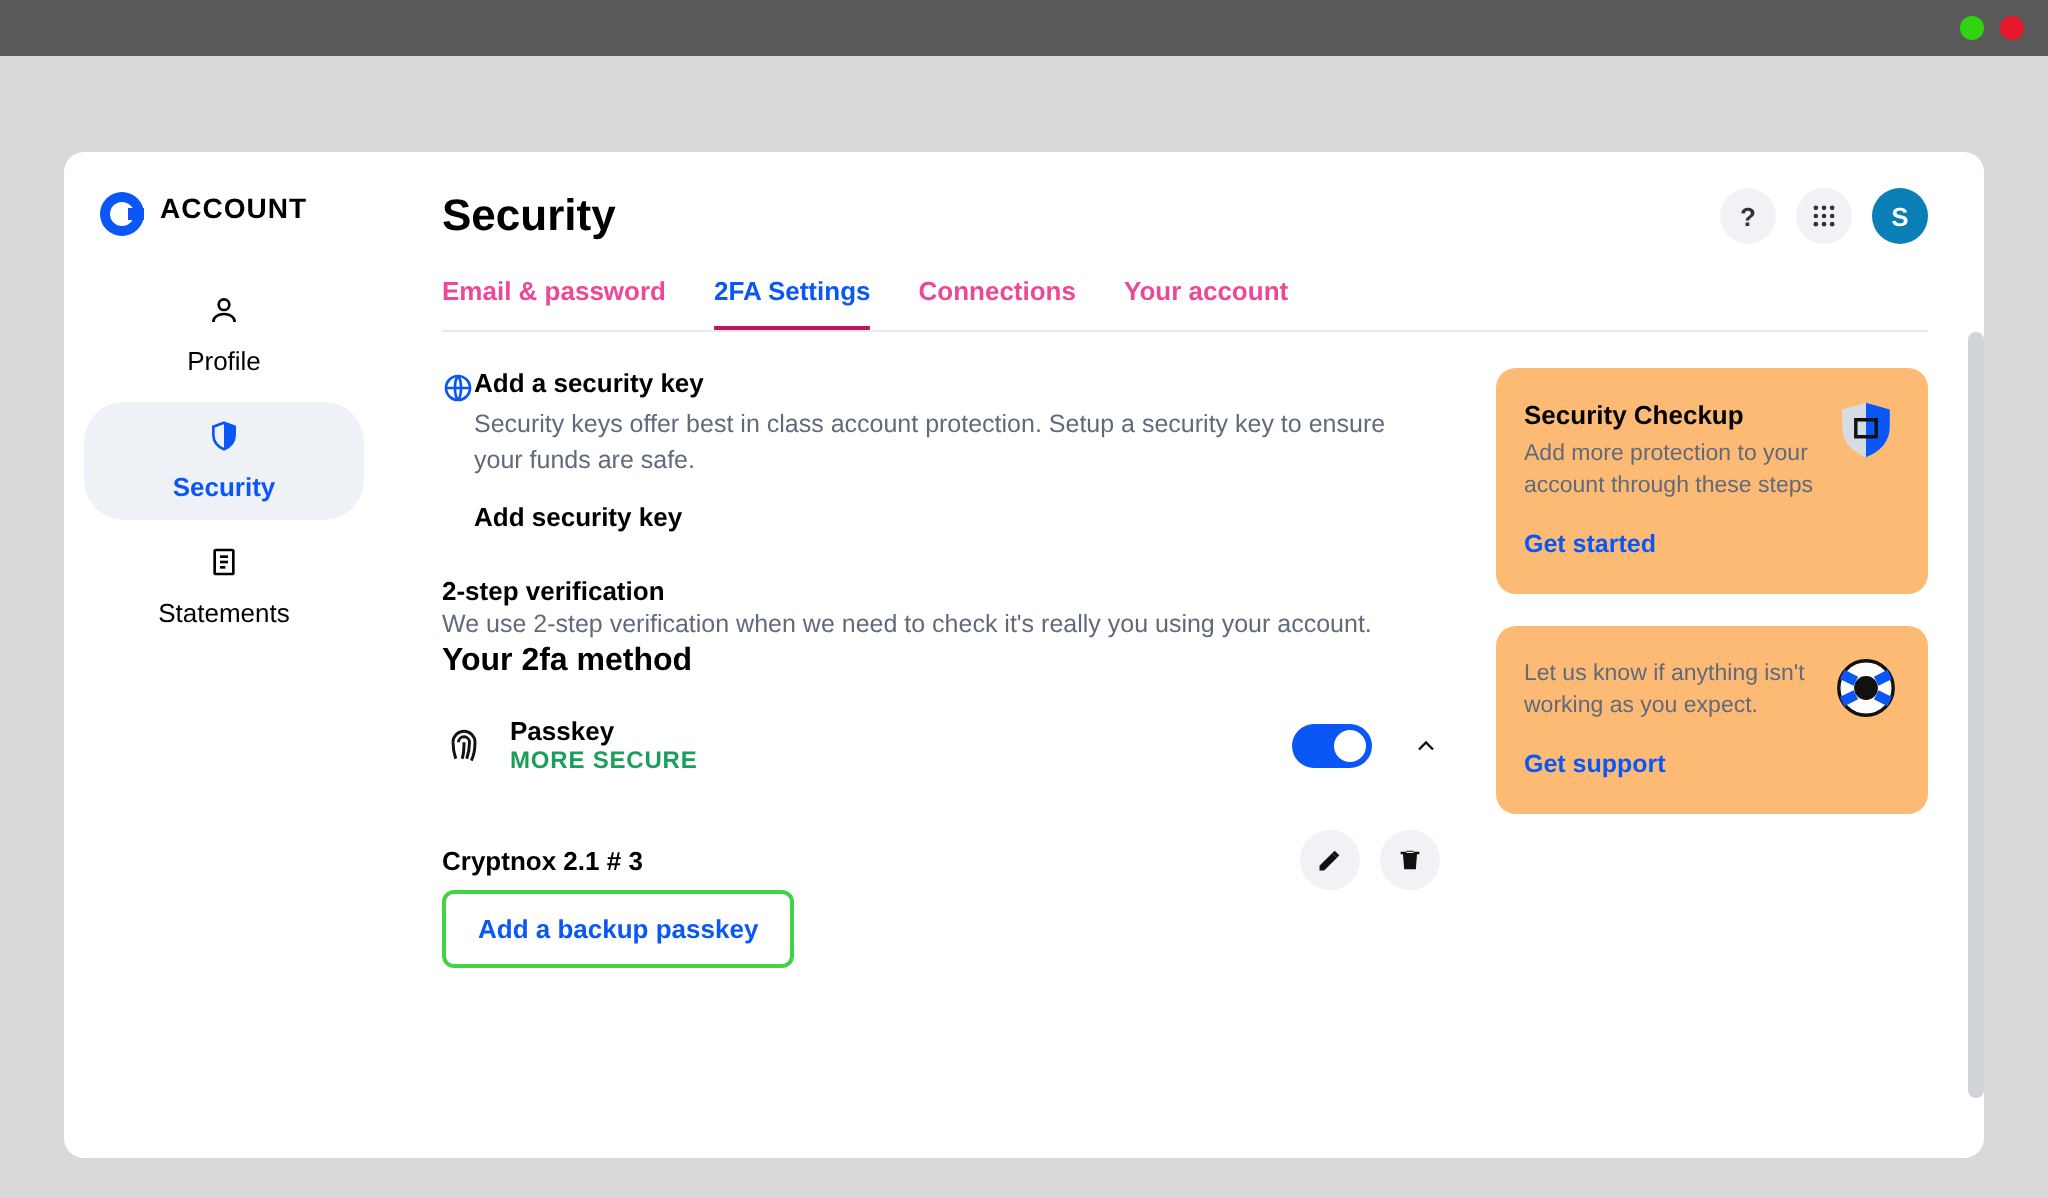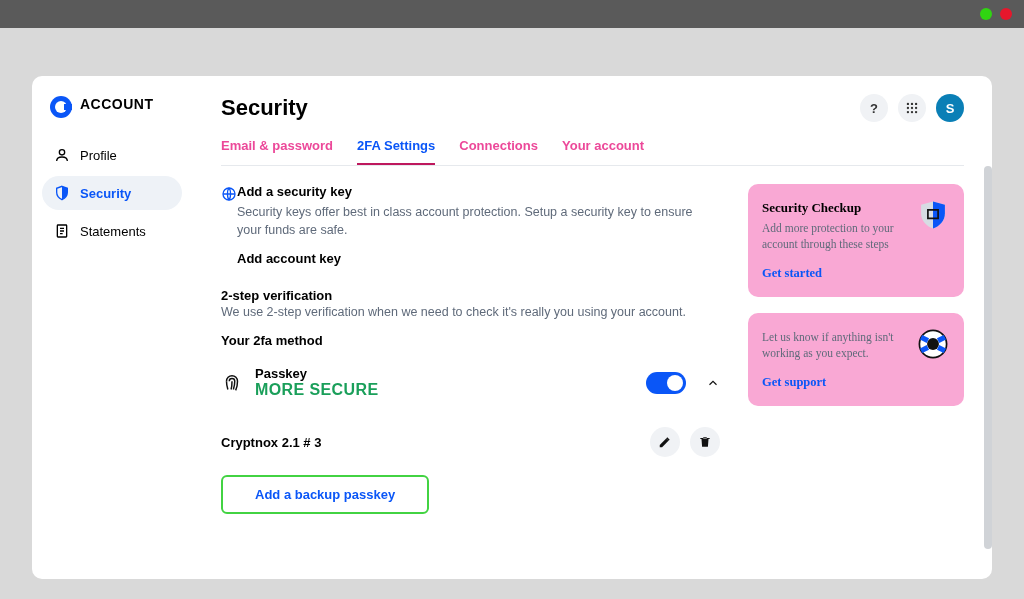--- a/index.html
+++ b/index.html
@@ -77,20 +77,21 @@
     width:8px; height:6px;
     background:#0a56f7;
     z-index:2;
   }
   .brand-text { font-weight:700; font-size:14px; letter-spacing:.5px; }
   .nav-item {
     display:flex; align-items:center; gap:10px;
     padding:9px 12px; border-radius:20px;
     font-size:13px; cursor:pointer;
     margin-bottom:4px;
+    flex-direction:column;
   }
   .nav-item.active { background:#eef2f7; color:#0a56f7; font-weight:600; }
   .nav-item svg { width:16px; height:16px; flex-shrink:0; }
   
   .main {
     flex:1; padding:18px 28px 18px 28px;
     display:flex; flex-direction:column;
     border-left:1px solid transparent;
     overflow: auto;
   }
@@ -121,29 +122,29 @@
     display:flex; gap:28px; margin-top:18px;
   }
   .left-col { flex:1; }
   .right-col { width:216px; display:flex; flex-direction:column; gap:16px; }
   .section-title { font-size:13px; font-weight:700; margin-bottom:4px; }
   .desc { font-size:12.5px; color:#5f6a7a; line-height:1.45; }
   .add-key-row { display:flex; gap:0; align-items:flex-start; }
   .globe-ic { width:16px; height:16px; color:#0a56f7; flex-shrink:0; margin-top:2px;}
   .add-key-link { font-size:13px; font-weight:700; margin-top:12px; cursor:pointer; }
   .subhead { font-size:13px; font-weight:700; margin-top:22px; }
-  .sub-sub { font-size:13px; font-weight:700; margin-top:12px; }
+  .sub-sub { font-size:16px; font-weight:700; margin-top:1px; }
   .method-row {
     display:flex; align-items:center; gap:12px;
     margin-top:18px;
   }
   .fp-icon { width:22px; height:22px; }
   .method-text { flex:1; }
   .method-name { font-size:13px; font-weight:700; }
-  .method-tag { font-size:16px; font-weight:700; color:#1a9f5a; letter-spacing:.4px; }
+  .method-tag { font-size:12px; font-weight:700; color:#1a9f5a; letter-spacing:.4px; }
   .toggle {
     width:40px; height:22px; border-radius:12px;
     background:#0a56f7; position:relative; cursor:pointer;
   }
   .toggle::after {
     content:""; position:absolute; right:3px; top:3px;
     width:16px; height:16px; border-radius:50%; background:#fff;
   }
   .chev { width:14px; height:14px; margin-left:8px; }
   .device-row {
@@ -151,29 +152,28 @@
     margin-top:28px; font-size:13px; font-weight:600;
   }
   .device-actions { display:flex; gap:10px; }
   .circ-btn {
     width:30px; height:30px; border-radius:50%;
     background:#f0f2f5; display:flex; align-items:center; justify-content:center;
     cursor:pointer;
   }
   .circ-btn svg { width:14px; height:14px; }
   .backup-btn {
-    margin-top:18px; border:2px solid #42d342; border-radius:6px;
-    padding:10px 32px; font-size:13px; font-weight:600;
+    border:2px solid #42d342; border-radius:6px;
+    padding:10px 16px; font-size:13px; font-weight:600;
     color:#0a56f7; display:inline-block; cursor:pointer;
   }
   
   .panel {
-    background:#f9a8d4; border-radius:10px; padding:16px 14px;
+    background:#fdba74; border-radius:10px; padding:16px 14px;
     position:relative;
-    font-family:Liberation Serif, serif;
   }
   .panel-title { font-size:13px; font-weight:700; margin-bottom:4px; }
   .panel-desc { font-size:11.5px; color:#5f6a7a; line-height:1.4; padding-right:40px;}
   .panel-link { font-size:12.5px; font-weight:600; color:#0a56f7; margin-top:14px; display:inline-block; cursor:pointer;}
   .panel-icon {
     position:absolute; right:14px; top:14px;
     width:34px; height:34px;
   }
 </style>
 </head>
@@ -255,21 +255,21 @@
       <div class="left-col">
 
         <div class="add-key-row">
           <svg class="globe-ic" viewBox="0 0 24 24" fill="none" stroke="currentColor" stroke-width="2">
                 <circle cx="12" cy="12" r="9"></circle>
                 <path d="M3 12h18M12 3c3 3 3 15 0 18M12 3c-3 3-3 15 0 18"></path>
               </svg>
           <div>
             <div class="section-title">Add a security key</div>
             <div class="desc">Security keys offer best in class account protection. Setup a security key to ensure your funds are safe.</div>
-            <div class="add-key-link">Add account key</div>
+            <div class="add-key-link">Add security key</div>
           </div>
         </div>
 
         <div class="subhead">2-step verification</div>
         <div class="desc">We use 2-step verification when we need to check it's really you using your account.</div>
         <div class="sub-sub">Your 2fa method</div>
 
         <div class="method-row">
           <svg class="fp-icon" viewBox="0 0 24 24" fill="none" stroke="#111" stroke-width="1.6">
                 <path d="M6 10a6 6 0 0112 0c0 4-1 8-2 10"></path>

